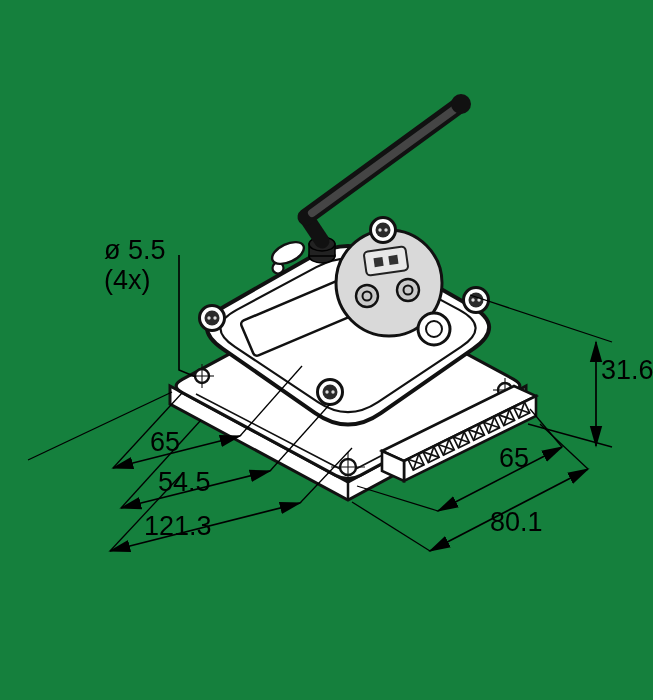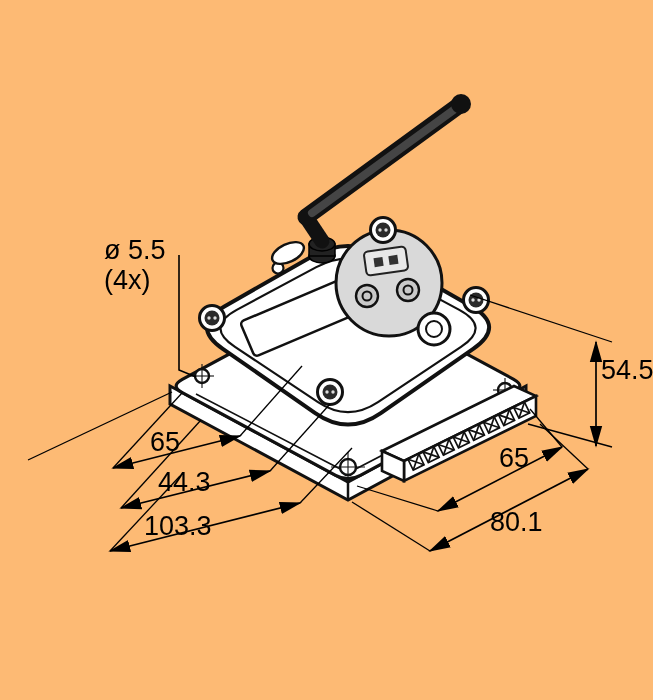--- a/index.html
+++ b/index.html
@@ -1,16 +1,16 @@
 <!DOCTYPE html>
 <html><head>
 <meta charset="utf-8">
 <style>
   html,body{margin:0;padding:0;background:#ffffff;font-family:"Liberation Sans",sans-serif;}
-  .stage{position:relative;width:653px;height:700px;background:#fdba74;overflow:hidden;}
+  .stage{position:relative;width:653px;height:700px;background:#15803d;overflow:hidden;}
   .stage svg{position:absolute;left:0;top:0;}
   .dim-label{position:absolute;font-size:27px;line-height:1.1;color:#000;white-space:nowrap;font-weight:500;}
   .dim-label.small-gap div{margin:0;}
 </style>
 </head>
 <body>
 
 <div class="stage">
 
   <svg width="653" height="700" viewBox="0 0 653 700">
@@ -199,22 +199,22 @@
       <line x1="528" y1="424" x2="612" y2="447" stroke-width="1.3"></line>
       <line x1="596" y1="342" x2="596" y2="446" stroke-width="1.7" marker-start="url(#arrow)" marker-end="url(#arrow)"></line>
     </g>
   </svg>
 
   <div class="dim-label small-gap" style="left:104px; top:236px;">
     <div>ø 5.5</div>
     <div>(4x)</div>
   </div>
 
-  <div class="dim-label" style="left:601px; top:356px;">54.5</div>
+  <div class="dim-label" style="left:601px; top:356px;">31.6</div>
 
   <div class="dim-label" style="left:150px; top:428px;">65</div>
-  <div class="dim-label" style="left:158px; top:468px;">44.3</div>
-  <div class="dim-label" style="left:144px; top:512px;">103.3</div>
+  <div class="dim-label" style="left:158px; top:468px;">54.5</div>
+  <div class="dim-label" style="left:144px; top:512px;">121.3</div>
 
   <div class="dim-label" style="left:499px; top:444px;">65</div>
   <div class="dim-label" style="left:490px; top:484px;margin-top:24px;">80.1</div>
 
 </div>
 
 </body></html>

